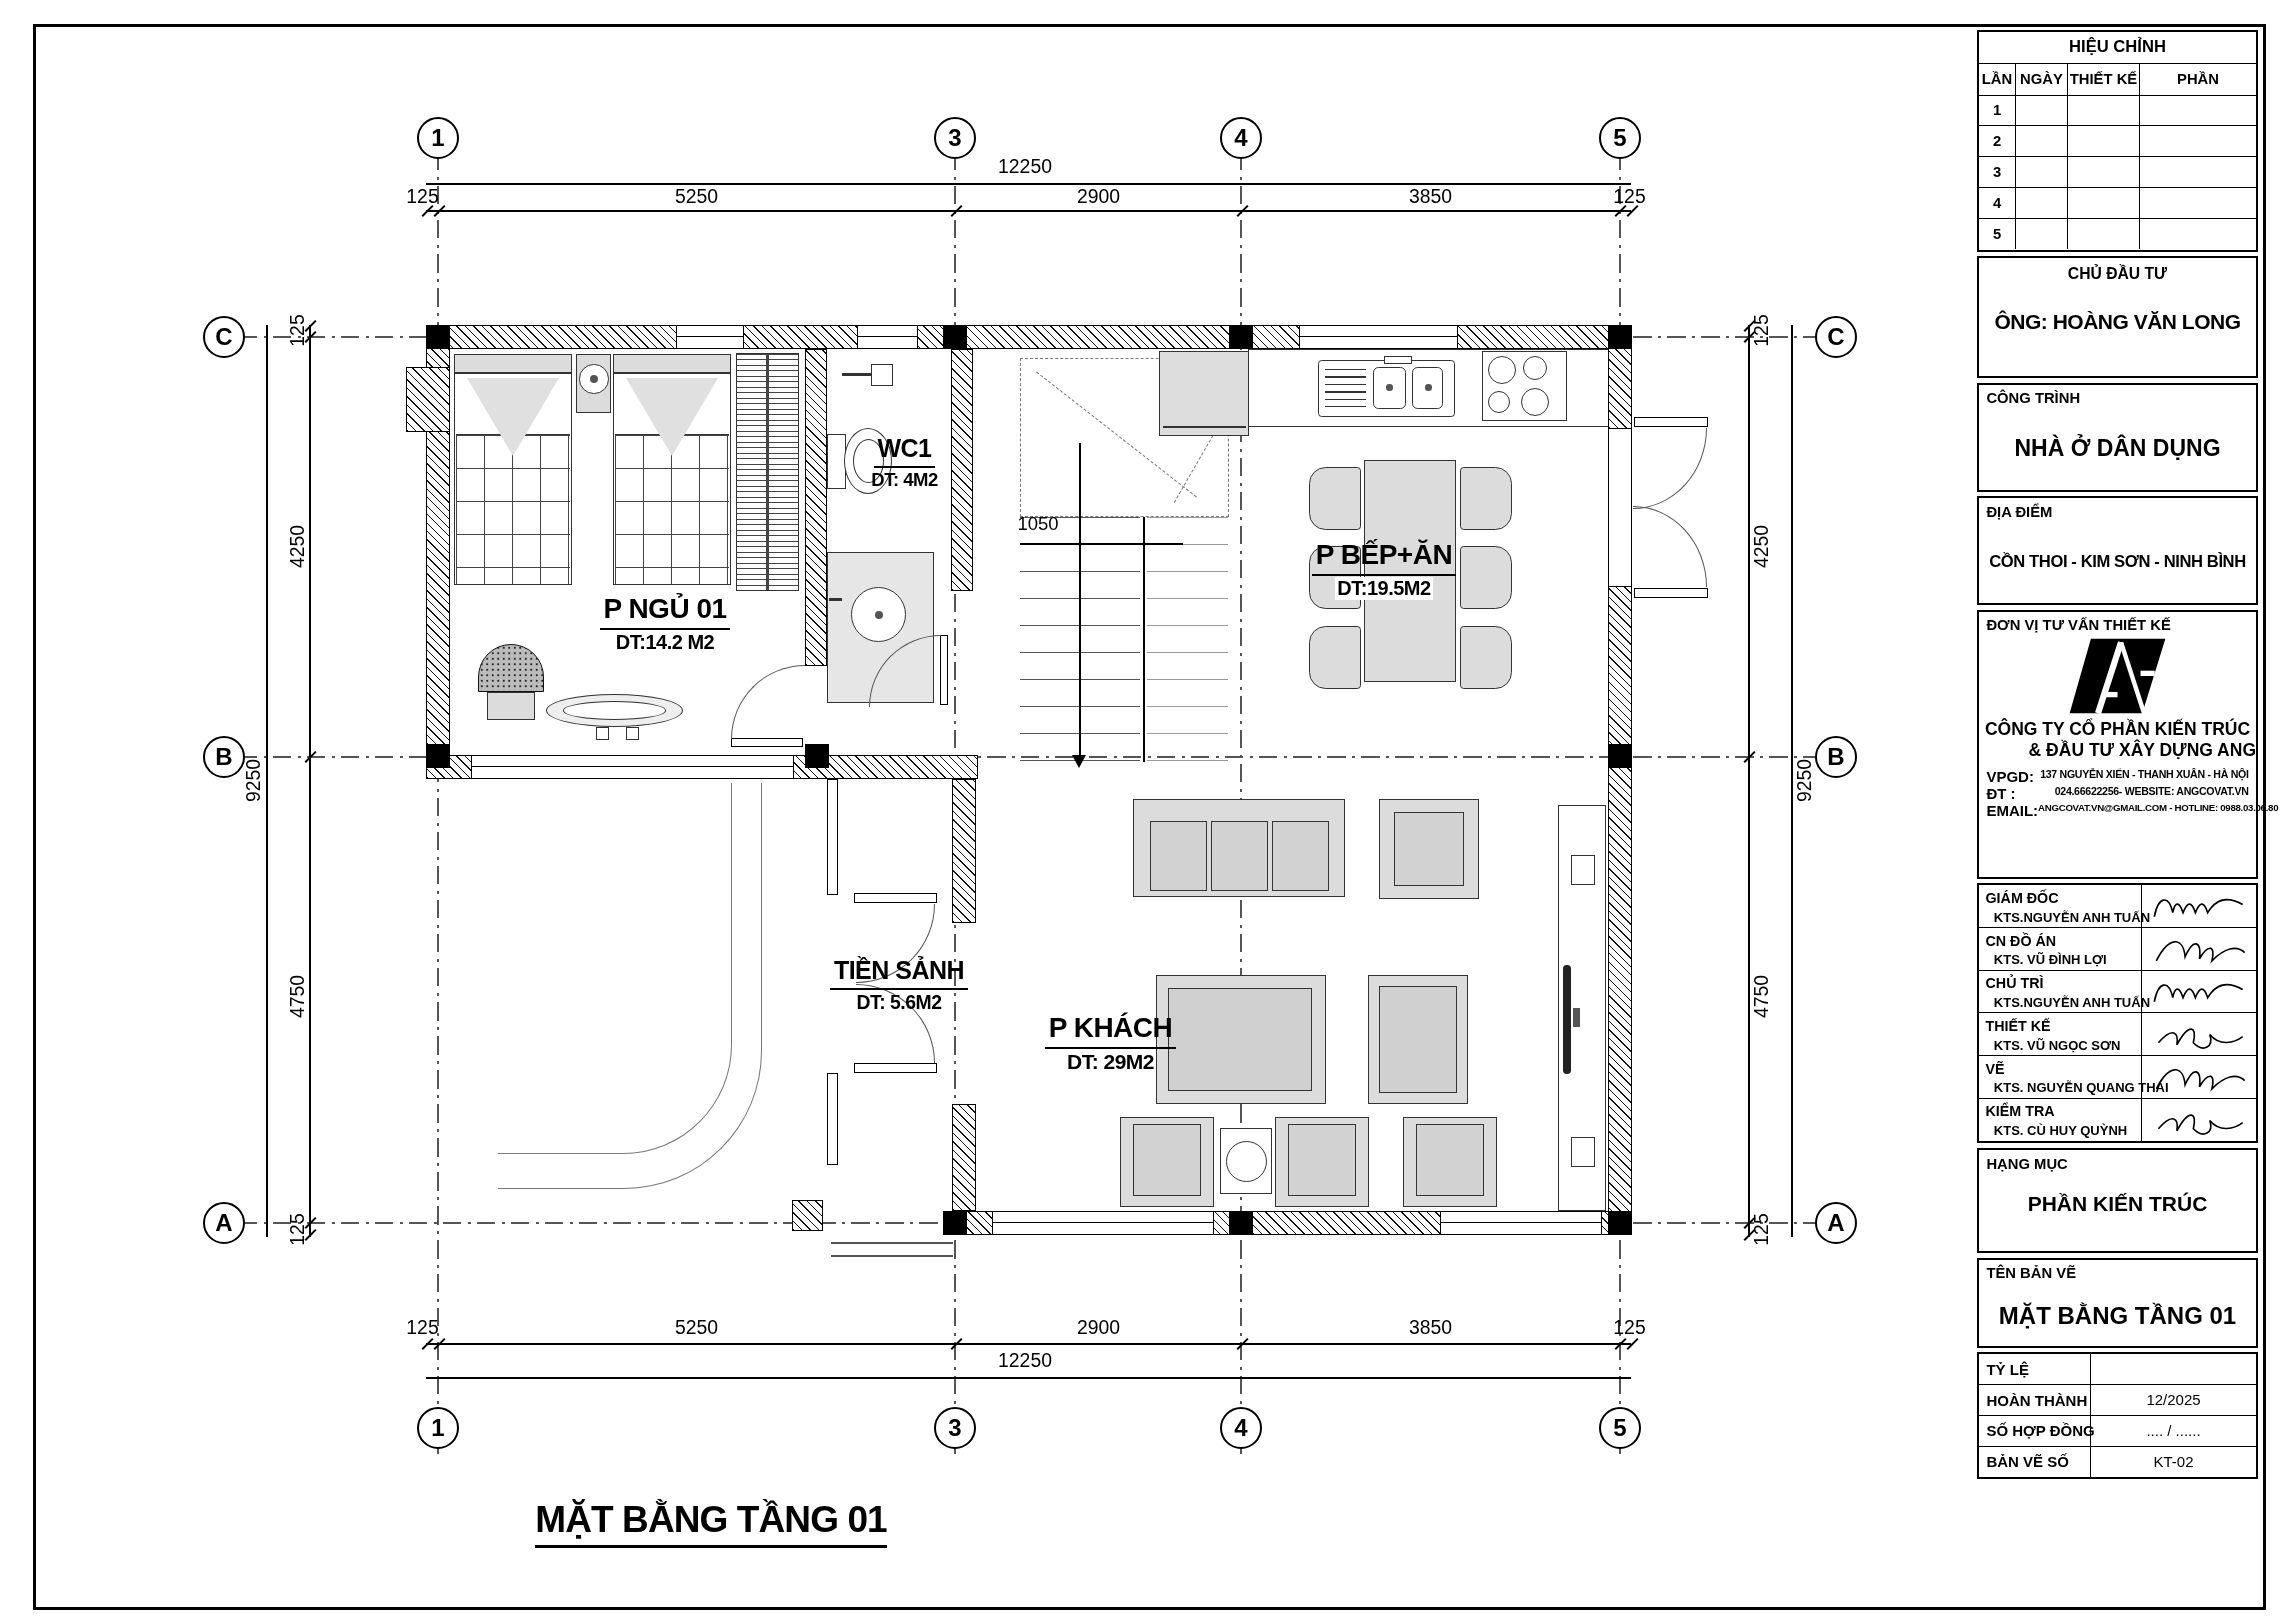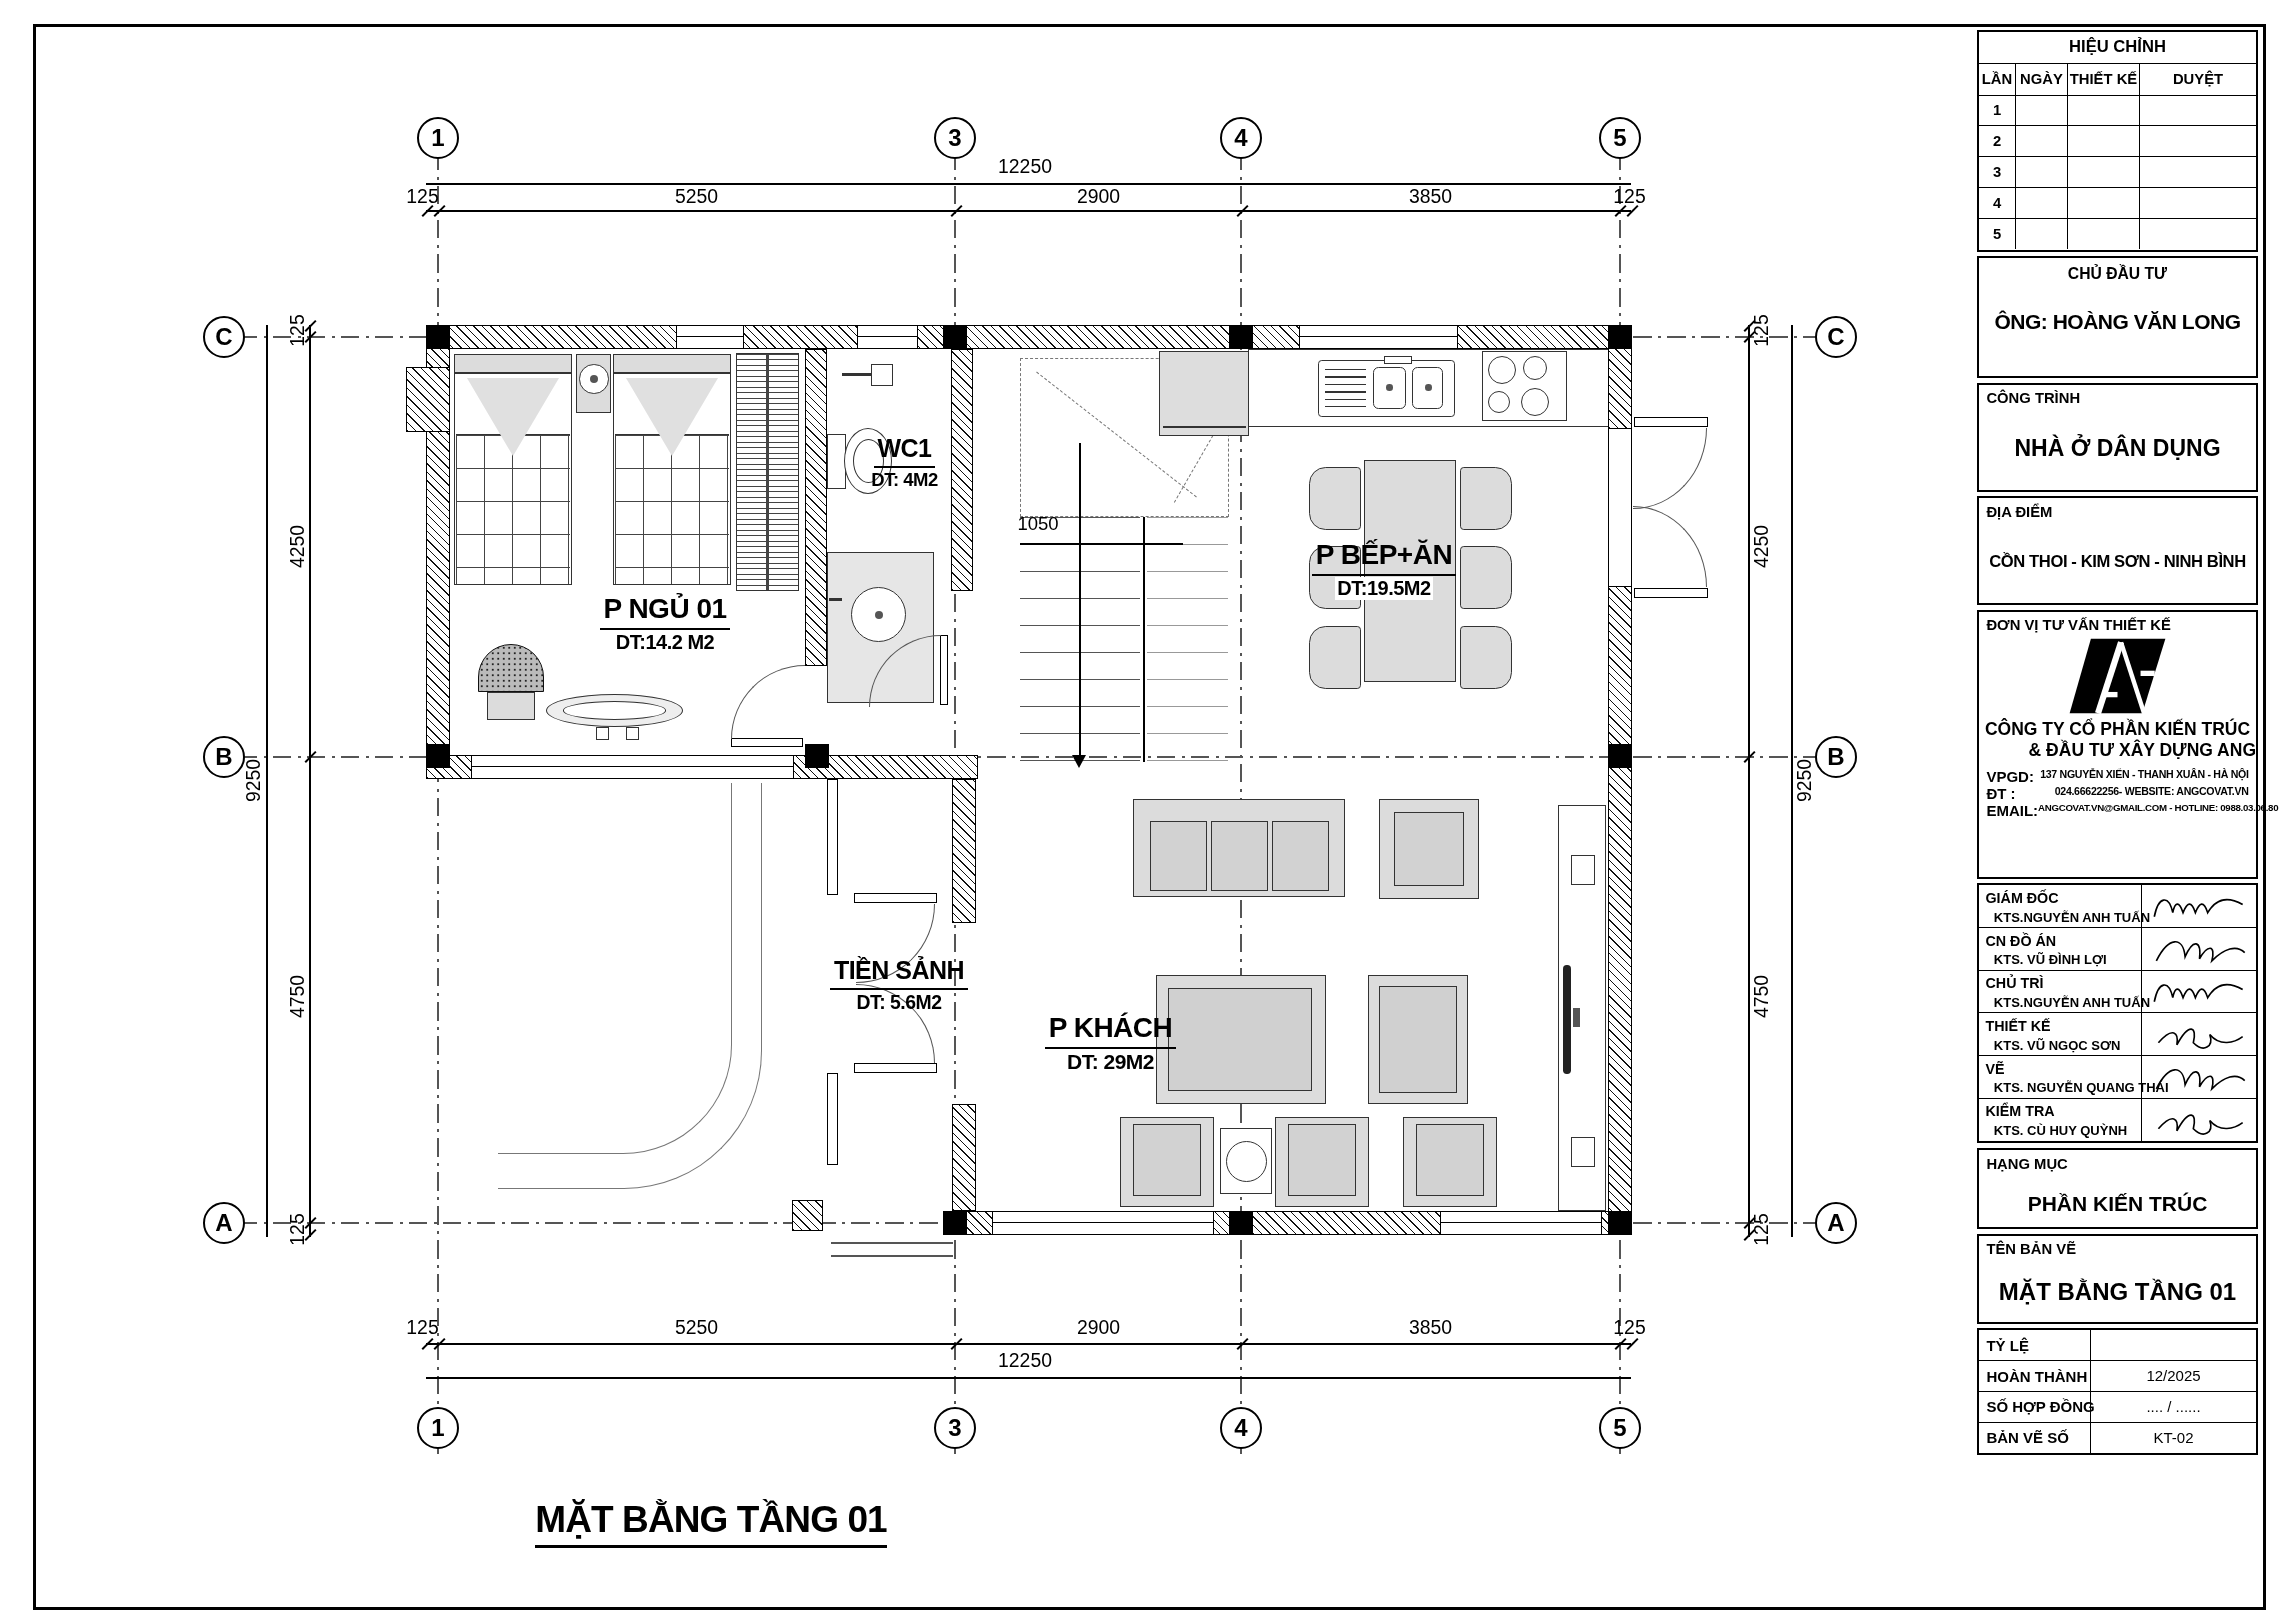--- a/index.html
+++ b/index.html
@@ -353,21 +353,21 @@
   </div>
 
   <aside class="a tb">
 
     <div class="sec rev" style="height:222px">
       <div class="rtitle">HIỆU CHỈNH</div>
       <div class="revhead">
         <div class="rc">LẦN</div>
         <div class="rc">NGÀY</div>
         <div class="rc">THIẾT KẾ</div>
-        <div class="rc">DUYỆT</div>
+        <div class="rc">PHẦN</div>
       </div>
       <div class="revrow">
           <div class="rc">1</div>
           <div class="rc"></div>
           <div class="rc"></div>
           <div class="rc"></div>
         </div>
       <div class="revrow">
           <div class="rc">2</div>
           <div class="rc"></div>
@@ -497,21 +497,21 @@
           </div>
         <div class="scell">
             <svg width="103" height="37" viewBox="0 0 100 36">
               <path d="M10 26 C24 10 30 16 28 28 C40 6 48 10 44 26 C54 36 64 30 60 18 C70 30 84 26 92 20" fill="none" stroke="#000" stroke-width="1.6"></path>
             </svg>
           </div>
       </div>
     </div>
 
 
-    <div class="sec" style="height:81px">
+    <div class="sec" style="height:105px">
       <div class="lab">HẠNG MỤC</div>
       <div class="cen" style="top:42px;font-size:21px">PHẦN KIẾN TRÚC</div>
     </div>
 
     <div class="sec" style="height:90px">
       <div class="lab">TÊN BẢN VẼ</div>
       <div class="cen" style="top:42px;font-size:24px">MẶT BẰNG TẦNG 01</div>
     </div>
 
     <div class="sec meta" style="height:127px">

